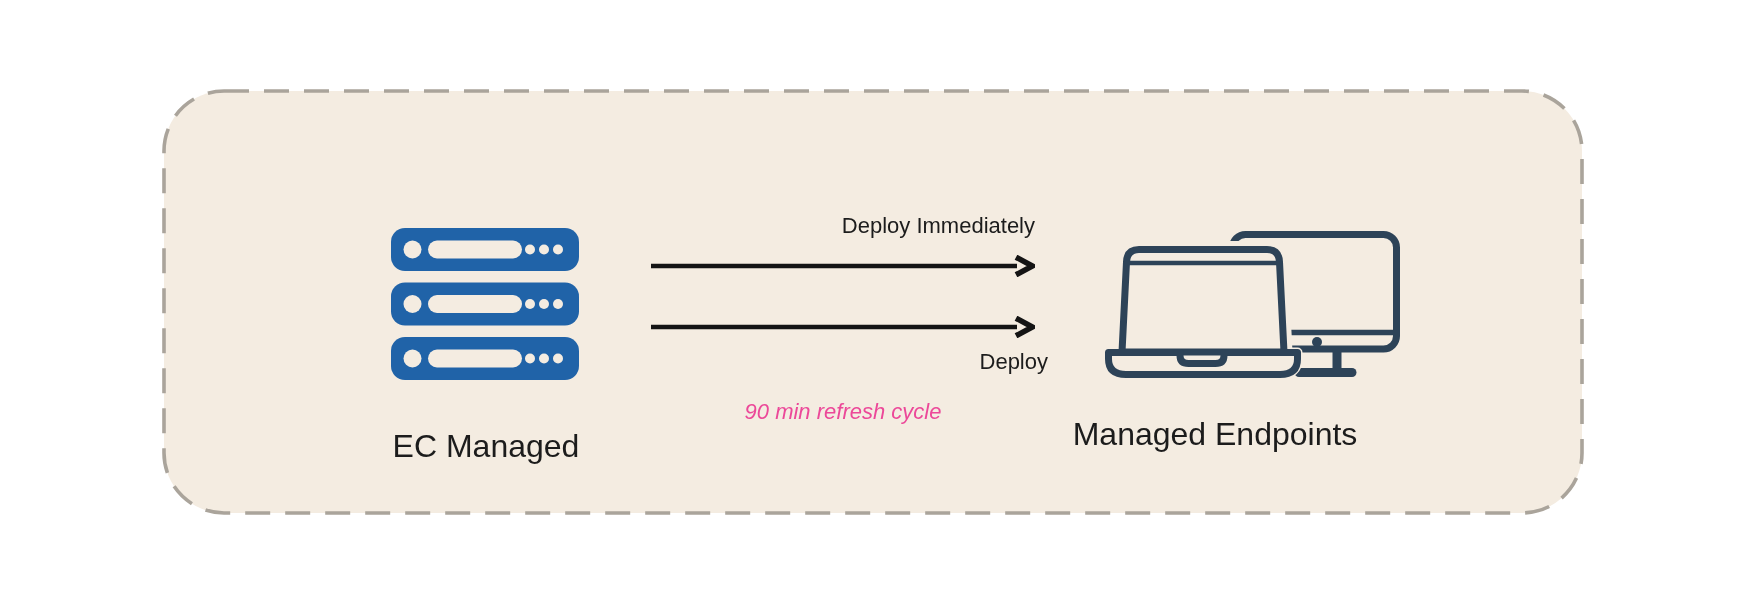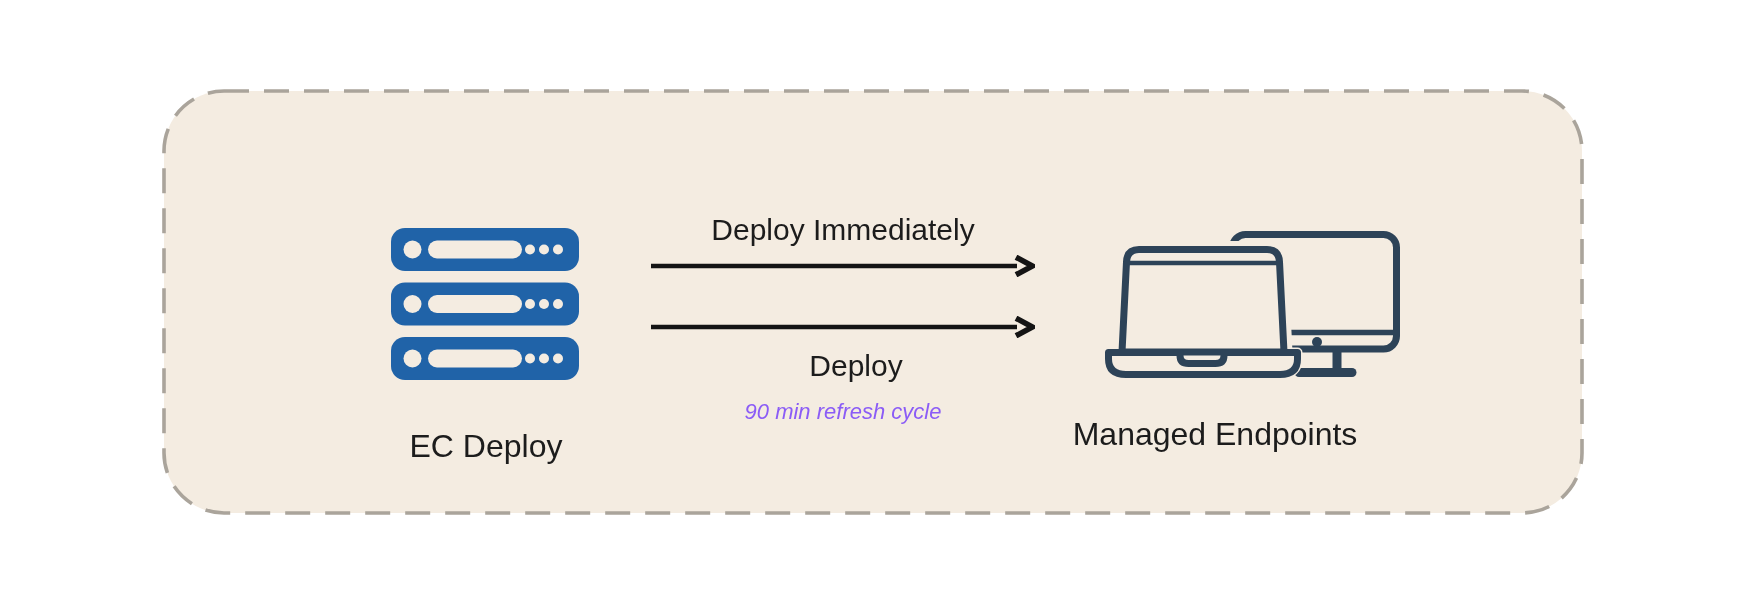--- a/index.html
+++ b/index.html
@@ -21,22 +21,22 @@
     color:var(--text);
   }
   .abs{ position:absolute; }
   .label{
     text-align:center;
     color:var(--text);
     line-height:1.15;
     white-space:nowrap;
   }
   .node-label{ font-size:32px; }
-  .arrow-label{ font-size:30px; }
-  .arrow-sublabel{ font-size:22px; font-style:italic; color:#8b5cf6; }
+  .arrow-label{ font-size:22px;text-align:right; }
+  .arrow-sublabel{ font-size:22px; font-style:italic; color:#ec4899; }
 </style>
 </head>
 <body>
 
 <div class="canvas">
 
   <svg class="abs" style="left:161px; top:88px;" width="1424" height="428">
     <rect x="3" y="3" width="1418" height="422" rx="60" ry="60" fill="var(--panel-bg)" stroke="var(--panel-border)" stroke-width="3.6" stroke-dasharray="25 15"></rect>
   </svg>
 
@@ -60,21 +60,21 @@
     <g transform="translate(0,109)">
       <rect x="0" y="0" width="188" height="43" rx="14" fill="var(--server-icon)"></rect>
       <circle cx="21.5" cy="21.5" r="9" fill="var(--panel-bg)"></circle>
       <rect x="37" y="12.5" width="94" height="18" rx="9" fill="var(--panel-bg)"></rect>
       <circle cx="139" cy="21.5" r="5" fill="var(--panel-bg)"></circle>
       <circle cx="153" cy="21.5" r="5" fill="var(--panel-bg)"></circle>
       <circle cx="167" cy="21.5" r="5" fill="var(--panel-bg)"></circle>
     </g>
   </svg>
 
-  <div class="abs label node-label" style="left:346px; top:428px; width:280px;">EC Deploy</div>
+  <div class="abs label node-label" style="left:346px; top:428px; width:280px;">EC Managed</div>
 
   <div class="abs label arrow-label" style="left:651px; top:213px; width:384px;">Deploy Immediately</div>
 
   <svg class="abs" style="left:651px; top:255px;" width="384" height="22" viewBox="0 0 384 22">
     <line x1="0" y1="11" x2="366" y2="11" stroke="var(--arrow)" stroke-width="4.4"></line>
     <path d="M365,2.2 L381.5,11 L365,19.8" fill="none" stroke="var(--arrow)" stroke-width="5.6" stroke-linejoin="miter"></path>
   </svg>
 
   <svg class="abs" style="left:651px; top:316px;" width="384" height="22" viewBox="0 0 384 22">
     <line x1="0" y1="11" x2="366" y2="11" stroke="var(--arrow)" stroke-width="4.4"></line>

